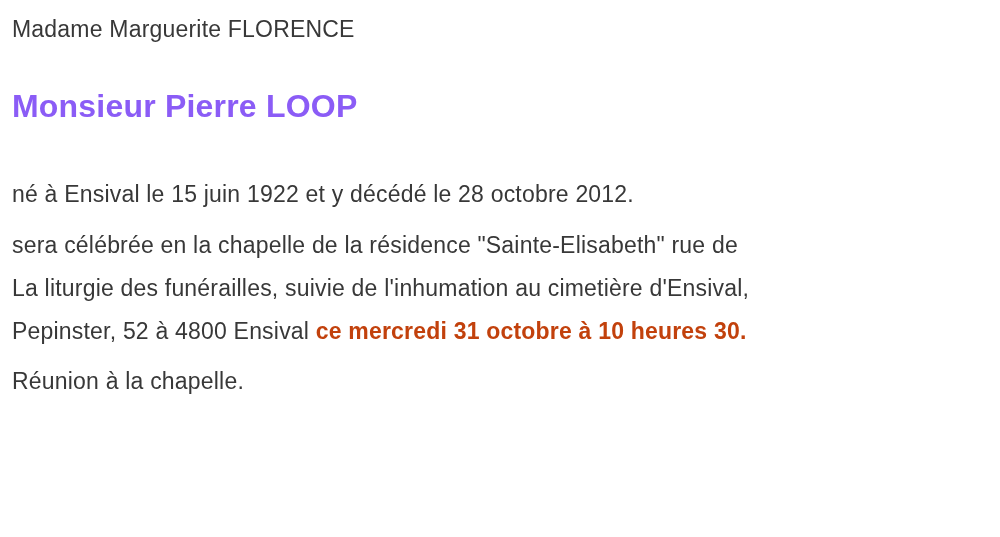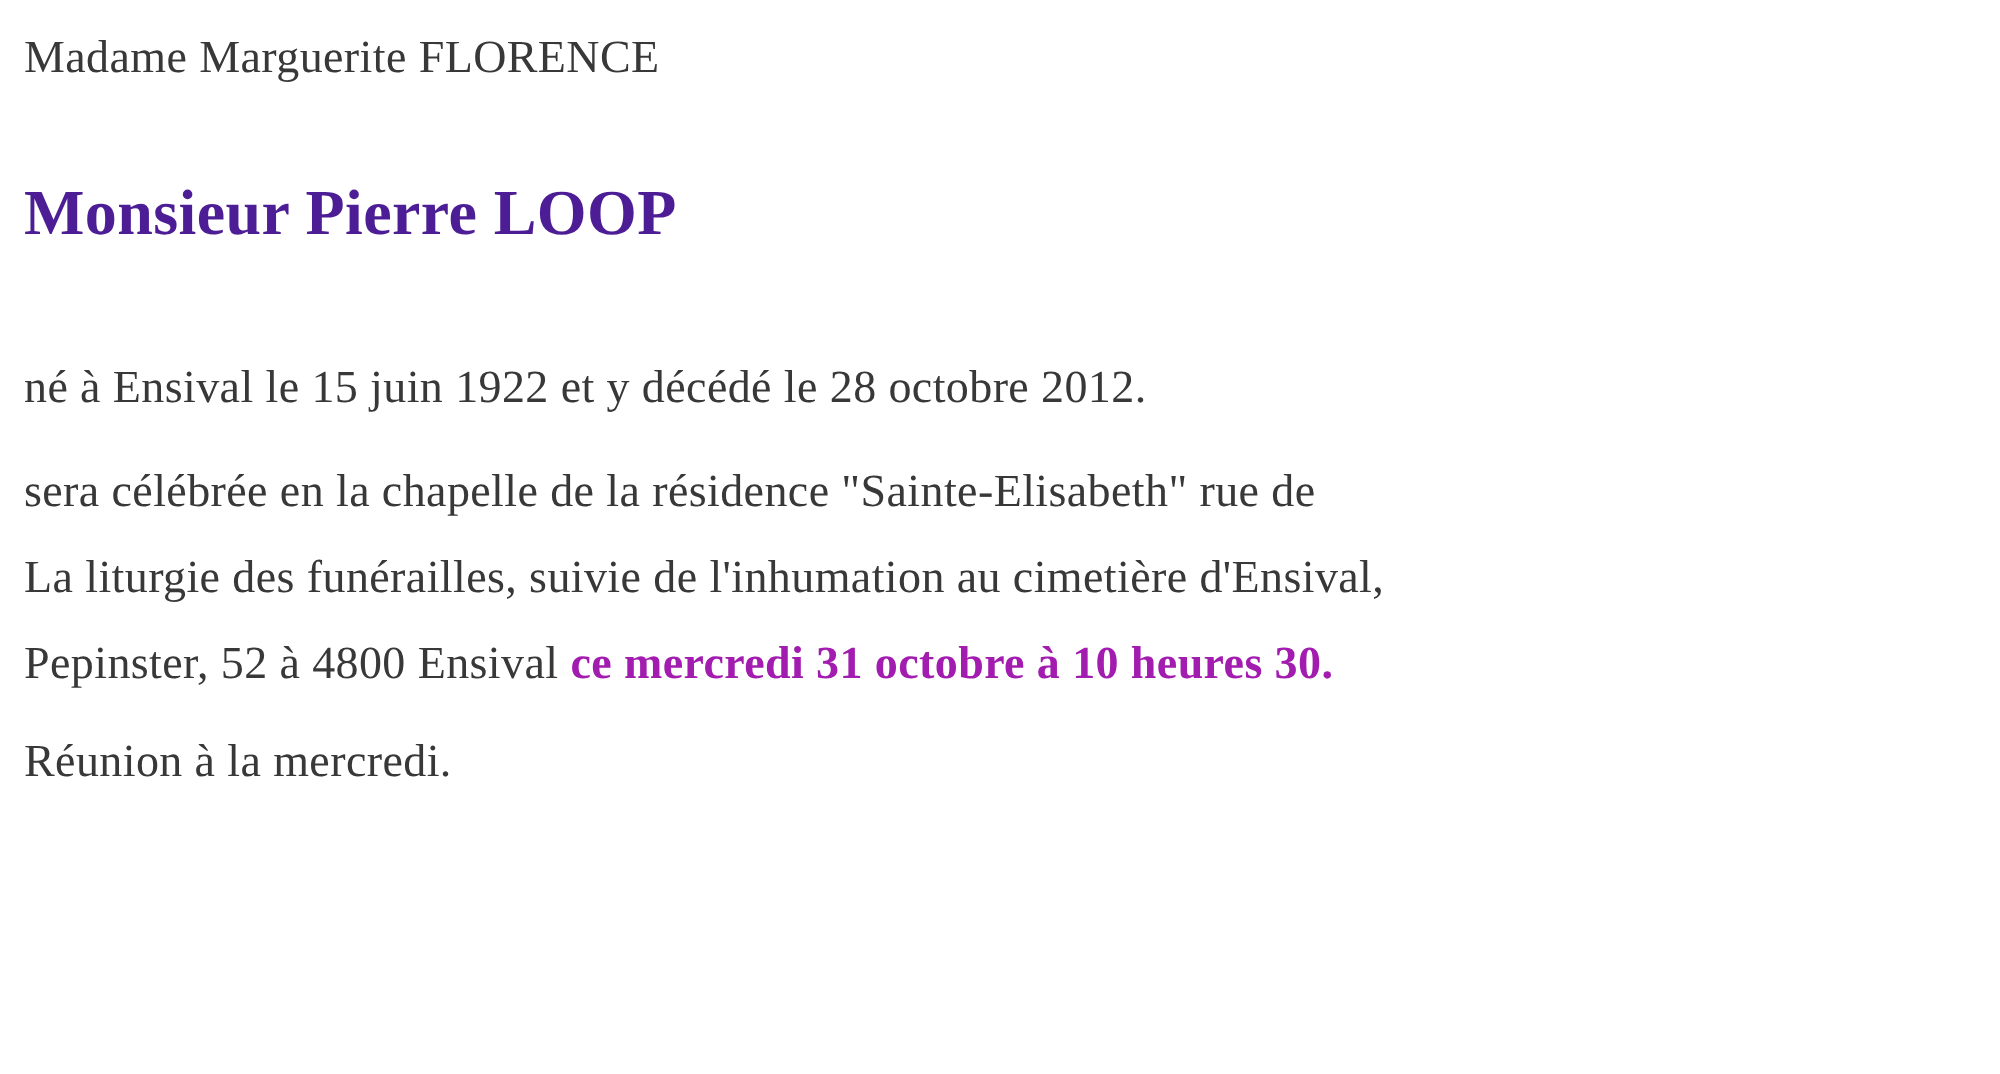--- a/index.html
+++ b/index.html
@@ -8,48 +8,47 @@
     background: #ffffff;
     font-family: "Liberation Sans", "DejaVu Sans", sans-serif;
   }
   .notice {
     width: 1000px;
     height: 537px;
     box-sizing: border-box;
     padding: 10px 30px 12px 12px;
     color: #383838;
     overflow: hidden;
-    font-family: Liberation Serif, serif;
   }
   .notice p {
     margin: 0;
     font-size: 23px;
     line-height: 28px;
     letter-spacing: 0.2px;
   }
   .widow { margin-top: 5px !important; }
   .announcement { margin-top: 57px !important; }
   h1.deceased {
     margin: 45px 0 0 0;
     font-size: 32px;
     line-height: 36px;
     font-weight: 700;
-    color: #4c1d95;
+    color: #8b5cf6;
     letter-spacing: 0.2px;
   }
   .birth-death { margin-top: 56px !important; }
   .ceremony {
     margin-top: 16px;
     font-size: 23px;
     line-height: 43px;
     letter-spacing: 0.2px;
   }
   .ceremony strong {
     font-weight: 700;
-    color: #a21caf;
+    color: #c2410c;
   }
   .meeting { margin-top: 14px !important; }
   .closing { margin-top: 18px !important; }
 </style>
 </head>
 <body>
 
 <div class="notice">
   <p class="widow">Madame Marguerite FLORENCE</p>
 
@@ -57,15 +56,15 @@
   <h1 class="deceased">Monsieur Pierre LOOP</h1>
 
   <p class="birth-death">né à Ensival le 15 juin 1922 et y décédé le 28 octobre 2012.</p>
 
   <div class="ceremony">
     <div>sera célébrée en la chapelle de la résidence "Sainte-Elisabeth" rue de</div>
     <div>La liturgie des funérailles, suivie de l'inhumation au cimetière d'Ensival,</div>
     <div><span>Pepinster, 52 à 4800 Ensival </span><strong>ce mercredi 31 octobre à 10 heures 30.</strong></div>
   </div>
 
-  <p class="meeting">Réunion à la mercredi.</p>
+  <p class="meeting">Réunion à la chapelle.</p>
 
 </div>
 
 </body></html>

